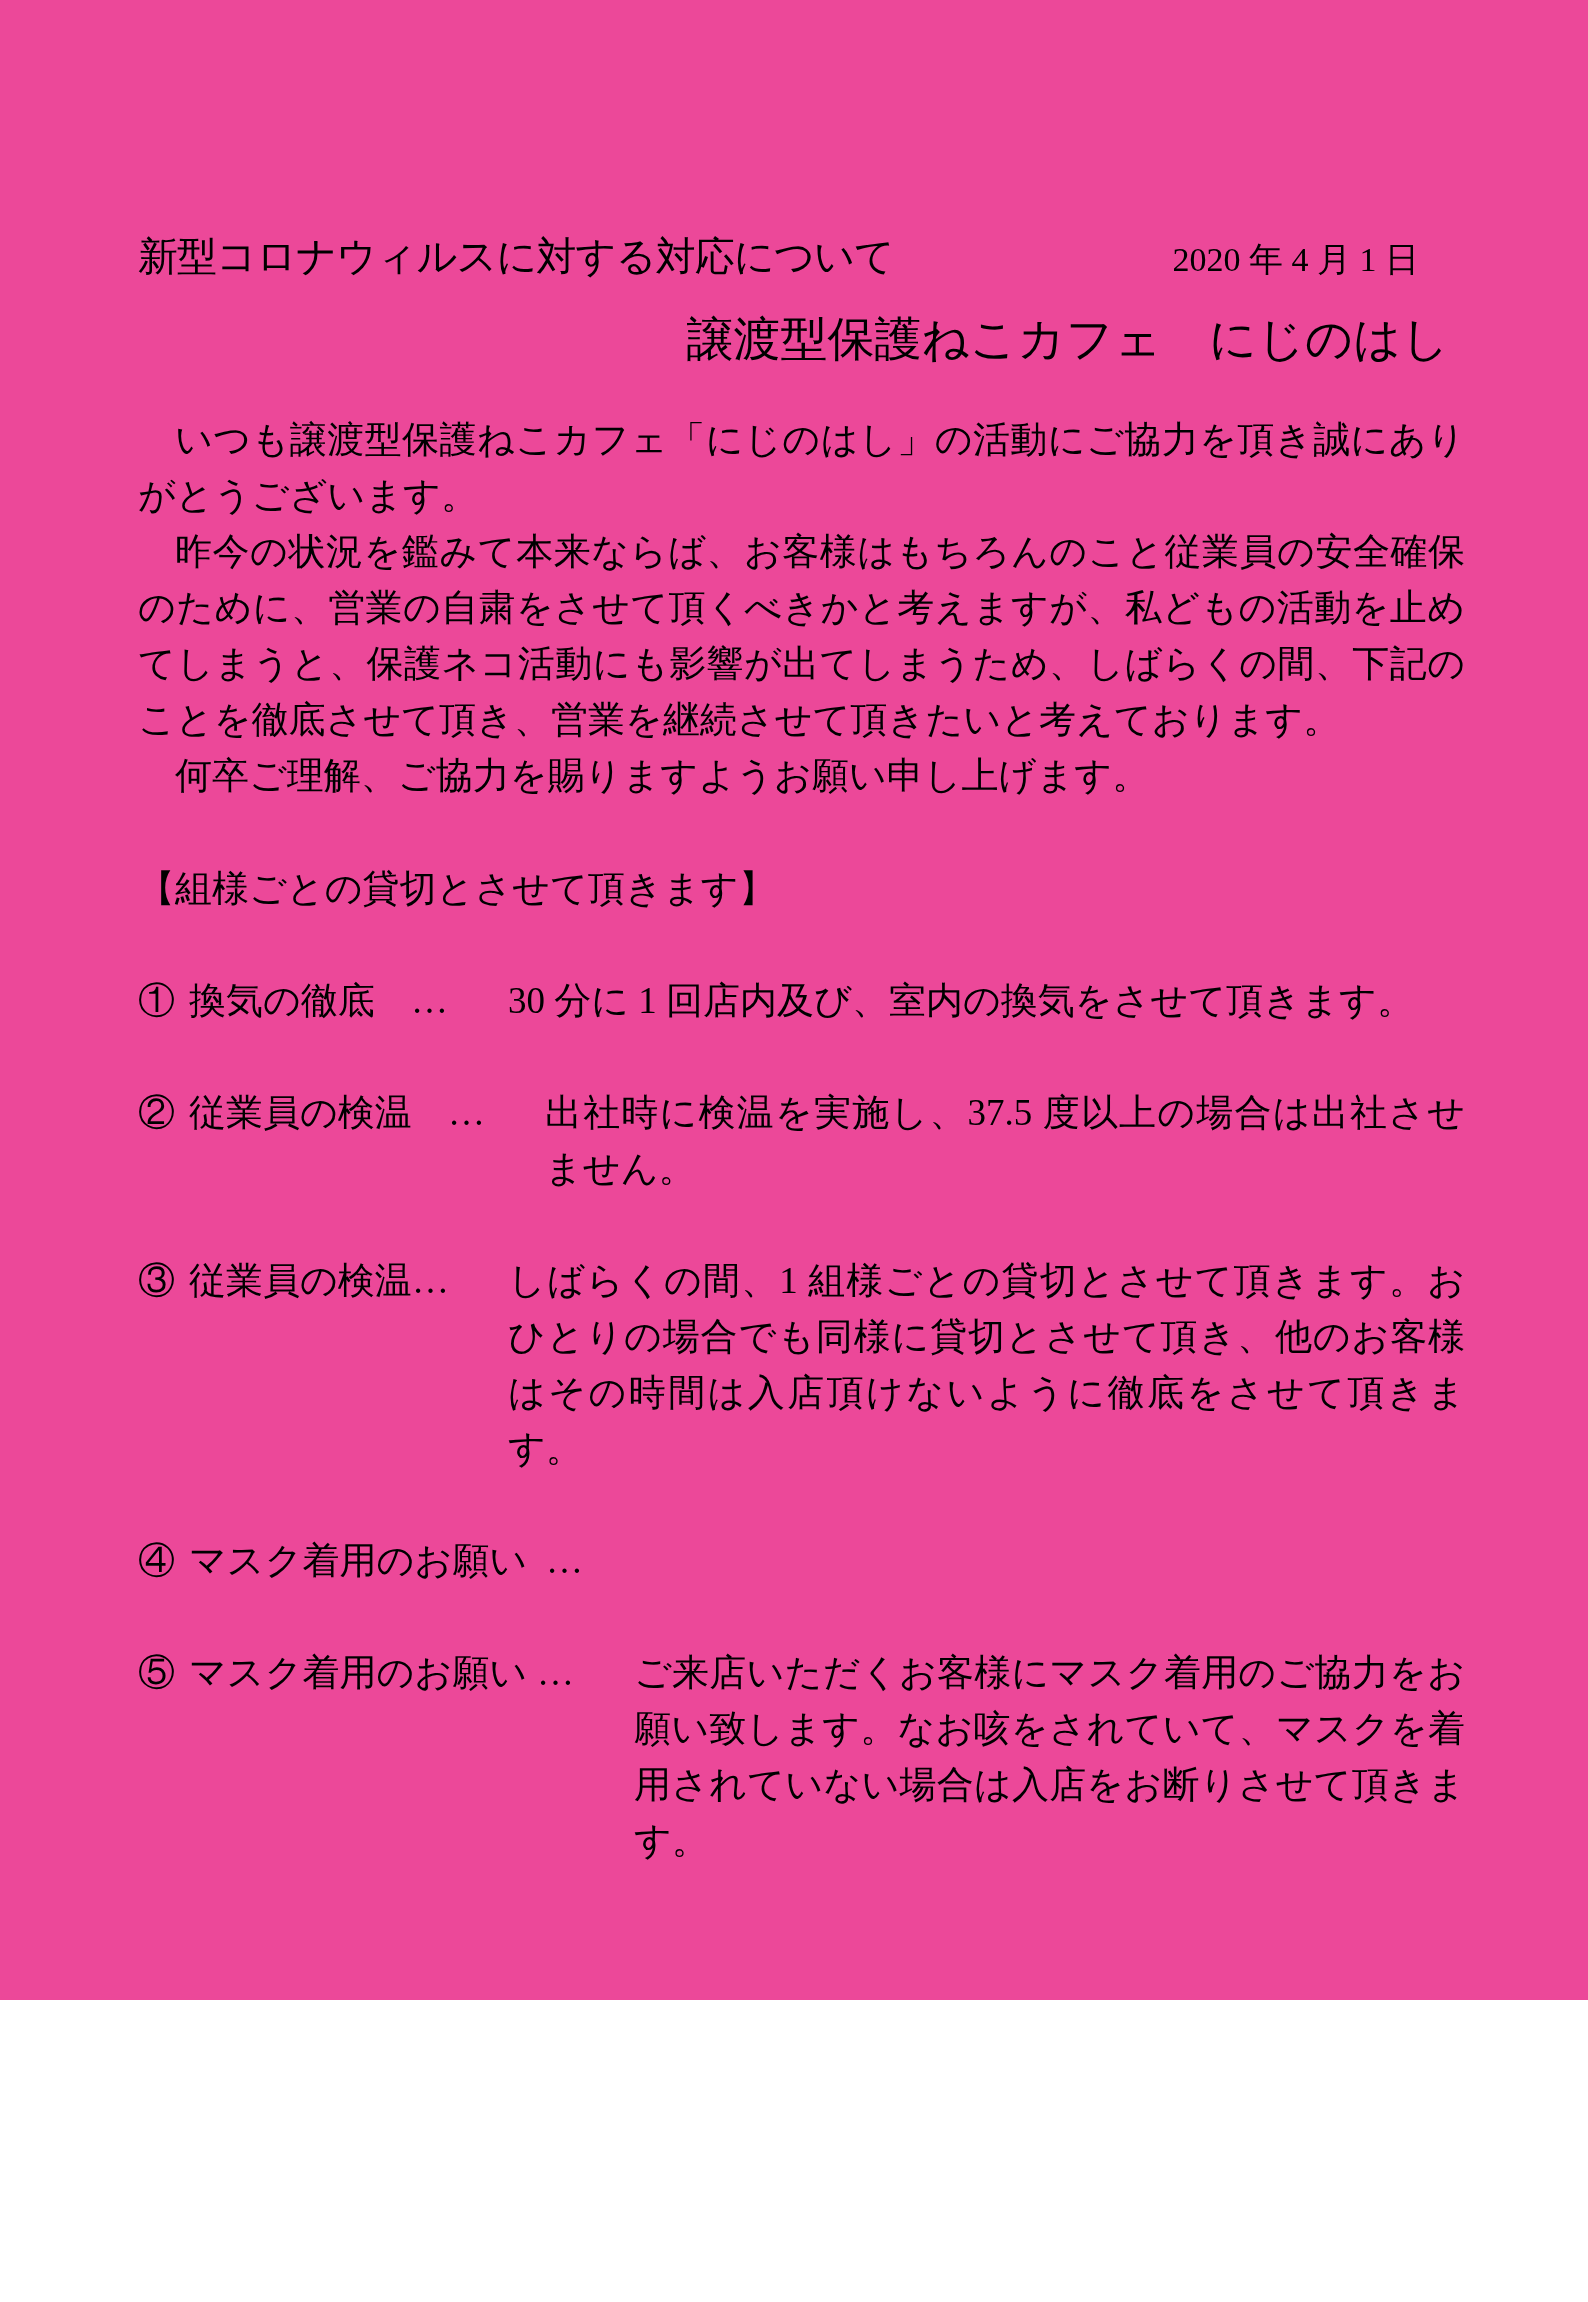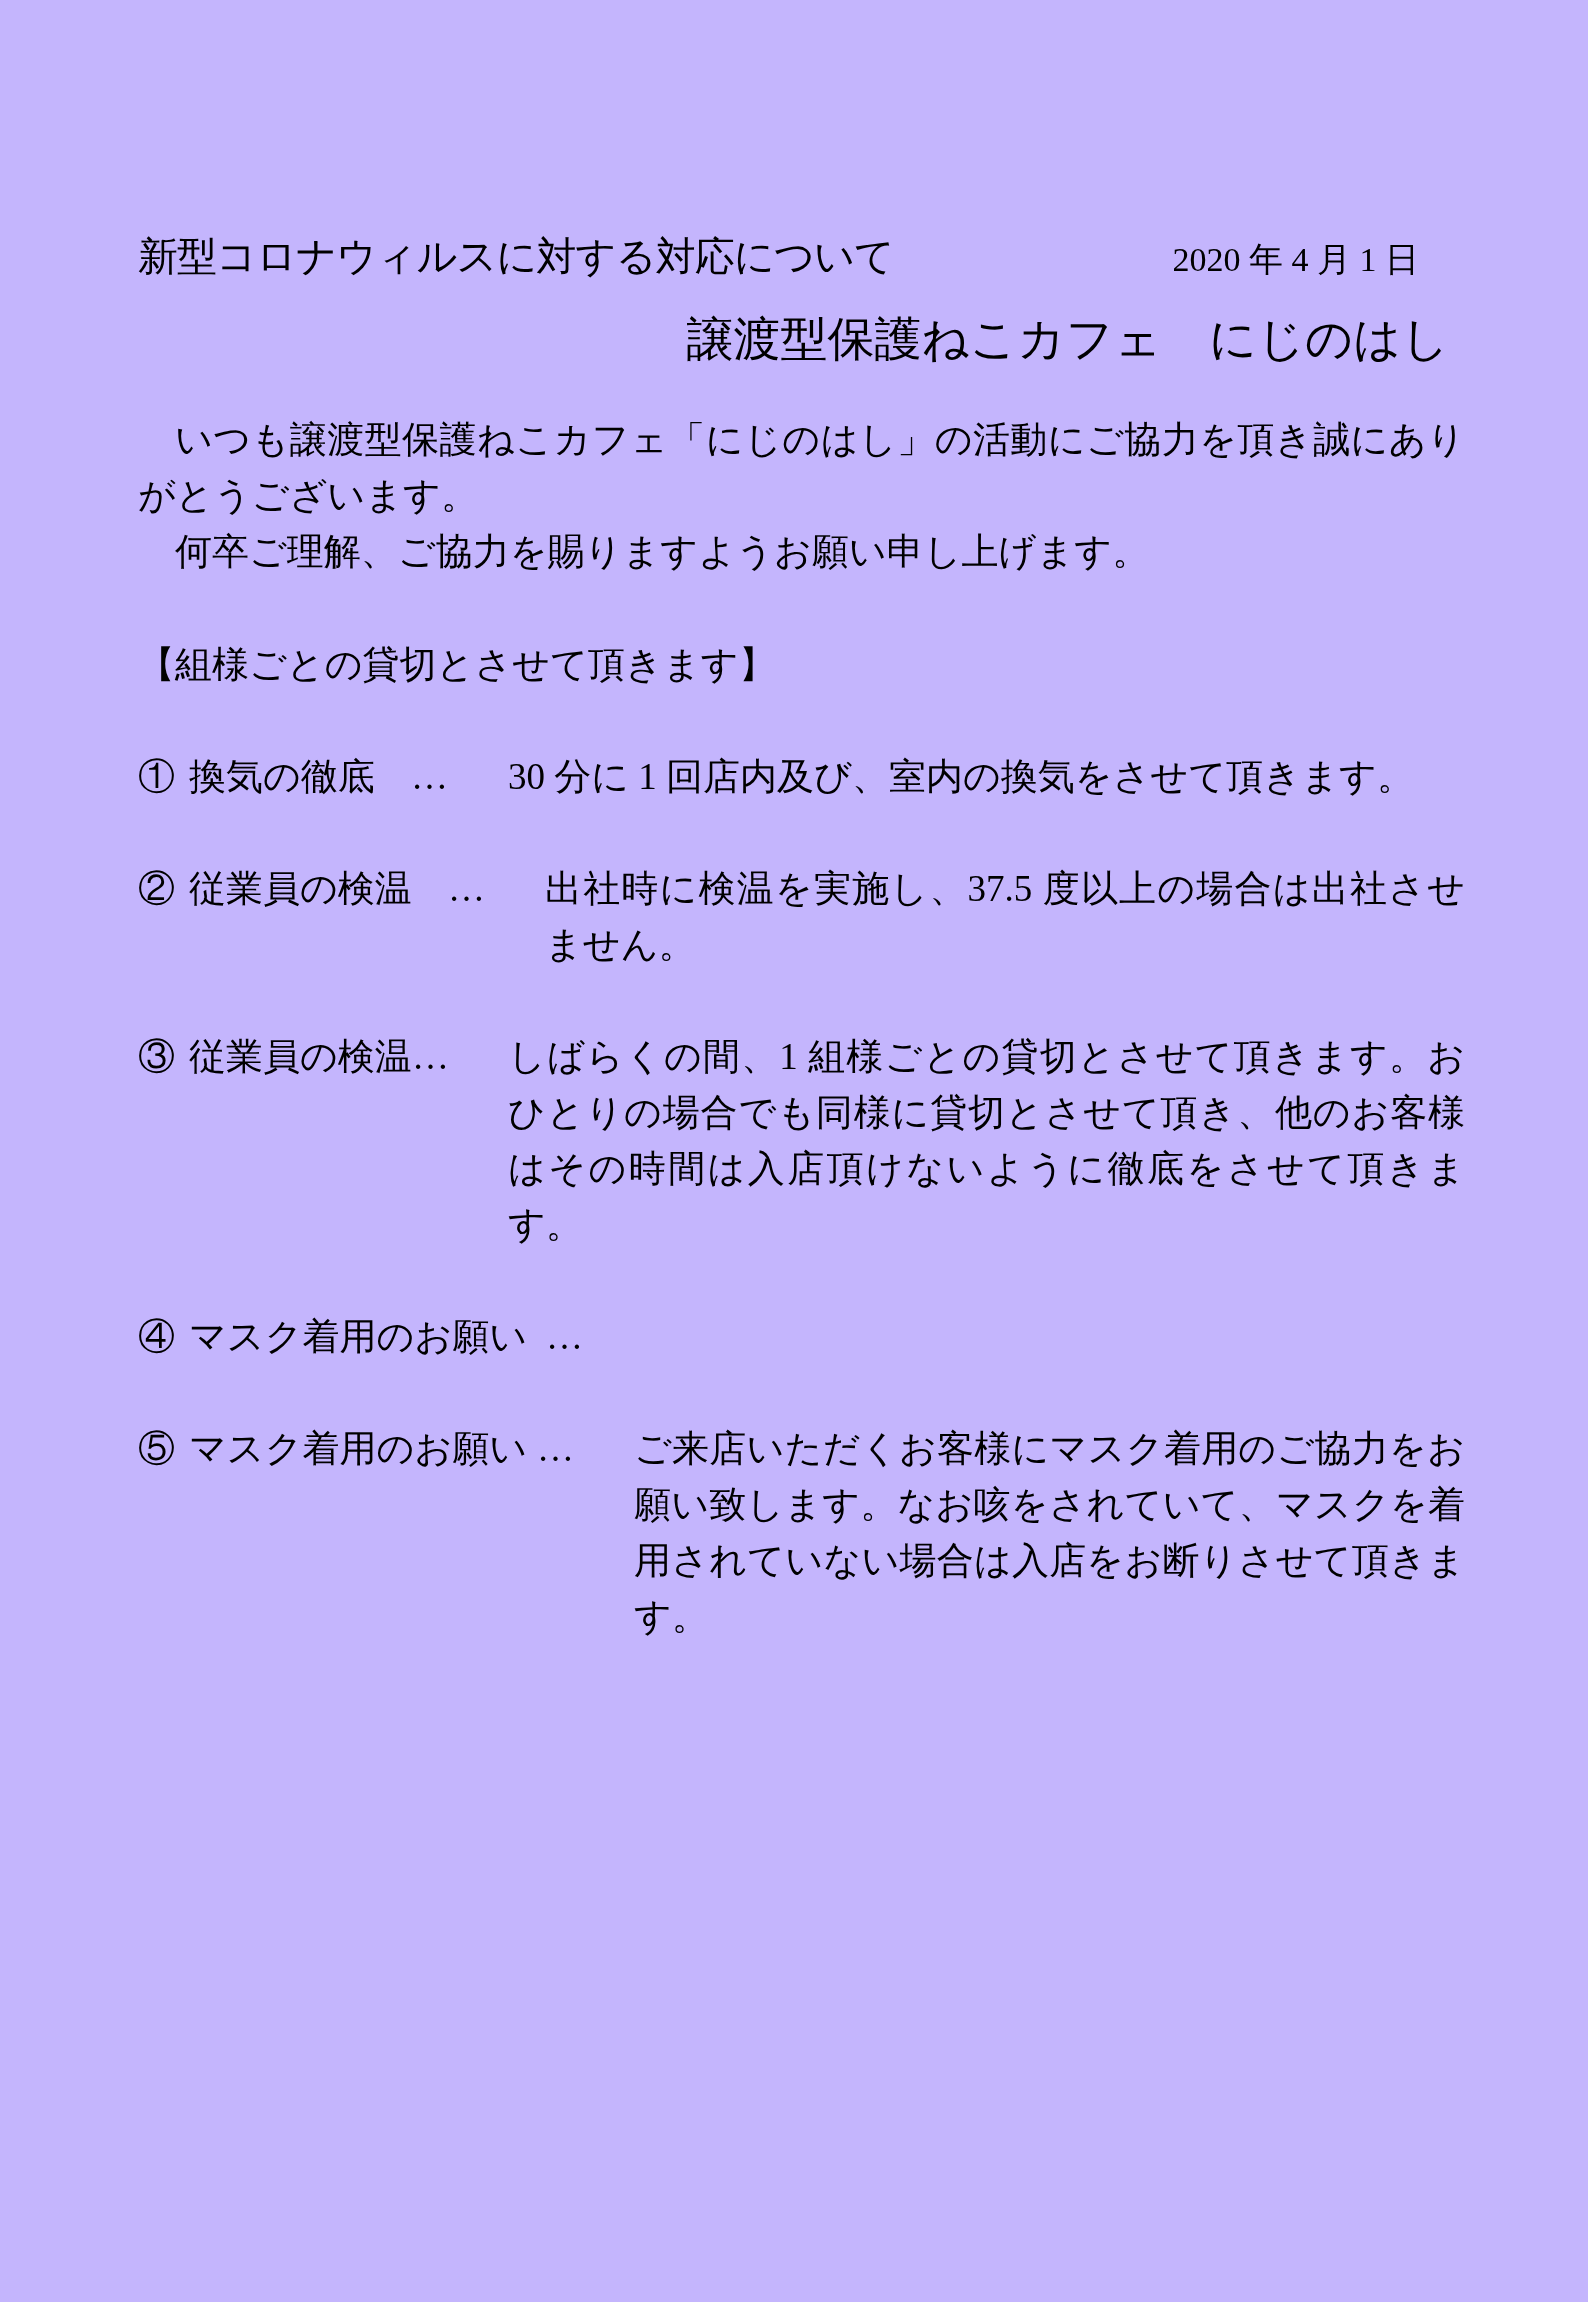--- a/index.html
+++ b/index.html
@@ -4,22 +4,22 @@
 <style>
   html, body { margin: 0; padding: 0; }
   body {
     width: 1589px; height: 2302px;
     background: #ffffff;
     font-family: "Liberation Serif", "DejaVu Serif", serif;
     color: #000000;
   }
   .page {
     position: relative;
-    width: 1589px; height: 2302px;
-    background: #c4b5fd;
+    width: 1589px; height: 2000px;
+    background: #ec4899;
     overflow: hidden;
   }
   .content {
     position: absolute;
     left: 138px; top: 231px;
     width: 1327px;
   }
   .header-row {
     display: flex;
     justify-content: space-between;
@@ -91,20 +91,21 @@
 
     <div class="header-row">
       <div class="title">新型コロナウィルスに対する対応について</div>
       <div class="date">2020 年 4 月 1 日</div>
     </div>
 
     <div class="subtitle">譲渡型保護ねこカフェ　にじのはし</div>
 
     <div class="intro body-text">
       <p>いつも譲渡型保護ねこカフェ「にじのはし」の活動にご協力を頂き誠にありがとうございます。</p>
+      <p>昨今の状況を鑑みて本来ならば、お客様はもちろんのこと従業員の安全確保のために、営業の自粛をさせて頂くべきかと考えますが、私どもの活動を止めてしまうと、保護ネコ活動にも影響が出てしまうため、しばらくの間、下記のことを徹底させて頂き、営業を継続させて頂きたいと考えております。</p>
       <p>何卒ご理解、ご協力を賜りますようお願い申し上げます。</p>
     </div>
 
     <div class="section-heading">【組様ごとの貸切とさせて頂きます】</div>
 
     <div class="item item-1">
       <div class="item-head">
         <span class="item-num">①</span>
           <span class="item-label">換気の徹底</span>
           <span class="item-fill"></span>

